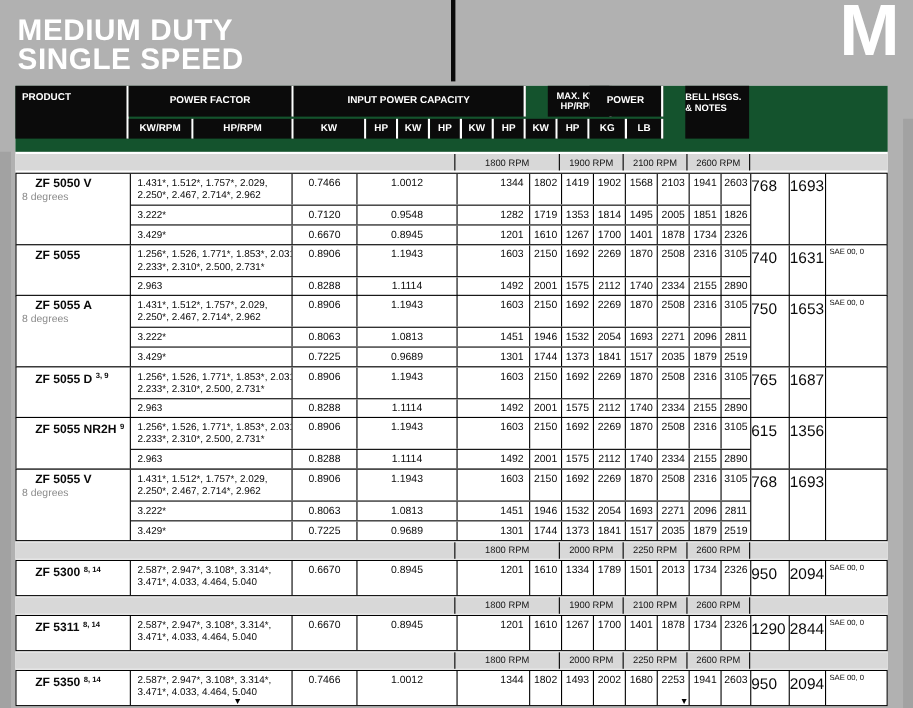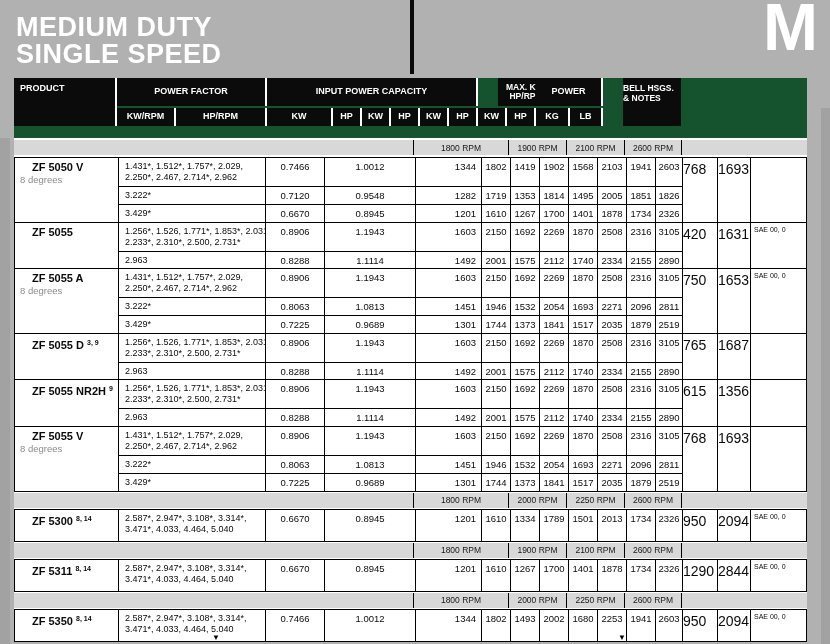--- a/index.html
+++ b/index.html
@@ -228,21 +228,21 @@
             <div class="vc firstcol">1492</div>
             <div class="vc">2001</div>
             <div class="vc">1575</div>
             <div class="vc">2112</div>
             <div class="vc">1740</div>
             <div class="vc">2334</div>
             <div class="vc">2155</div>
             <div class="vc lastcol">2890</div>
           </div>
         </div>
-        <div class="gkg">420</div>
+        <div class="gkg">740</div>
         <div class="glb">1631</div>
         <div class="gnotes">SAE 00, 0</div>
       </div>
       <div class="group">
         <div class="gp">
           <div class="nm"><span>ZF 5055 A</span></div>
           <div class="psub">8 degrees</div>
         </div>
         <div class="gmid">
           <div class="srow" style="height: 28px;">

